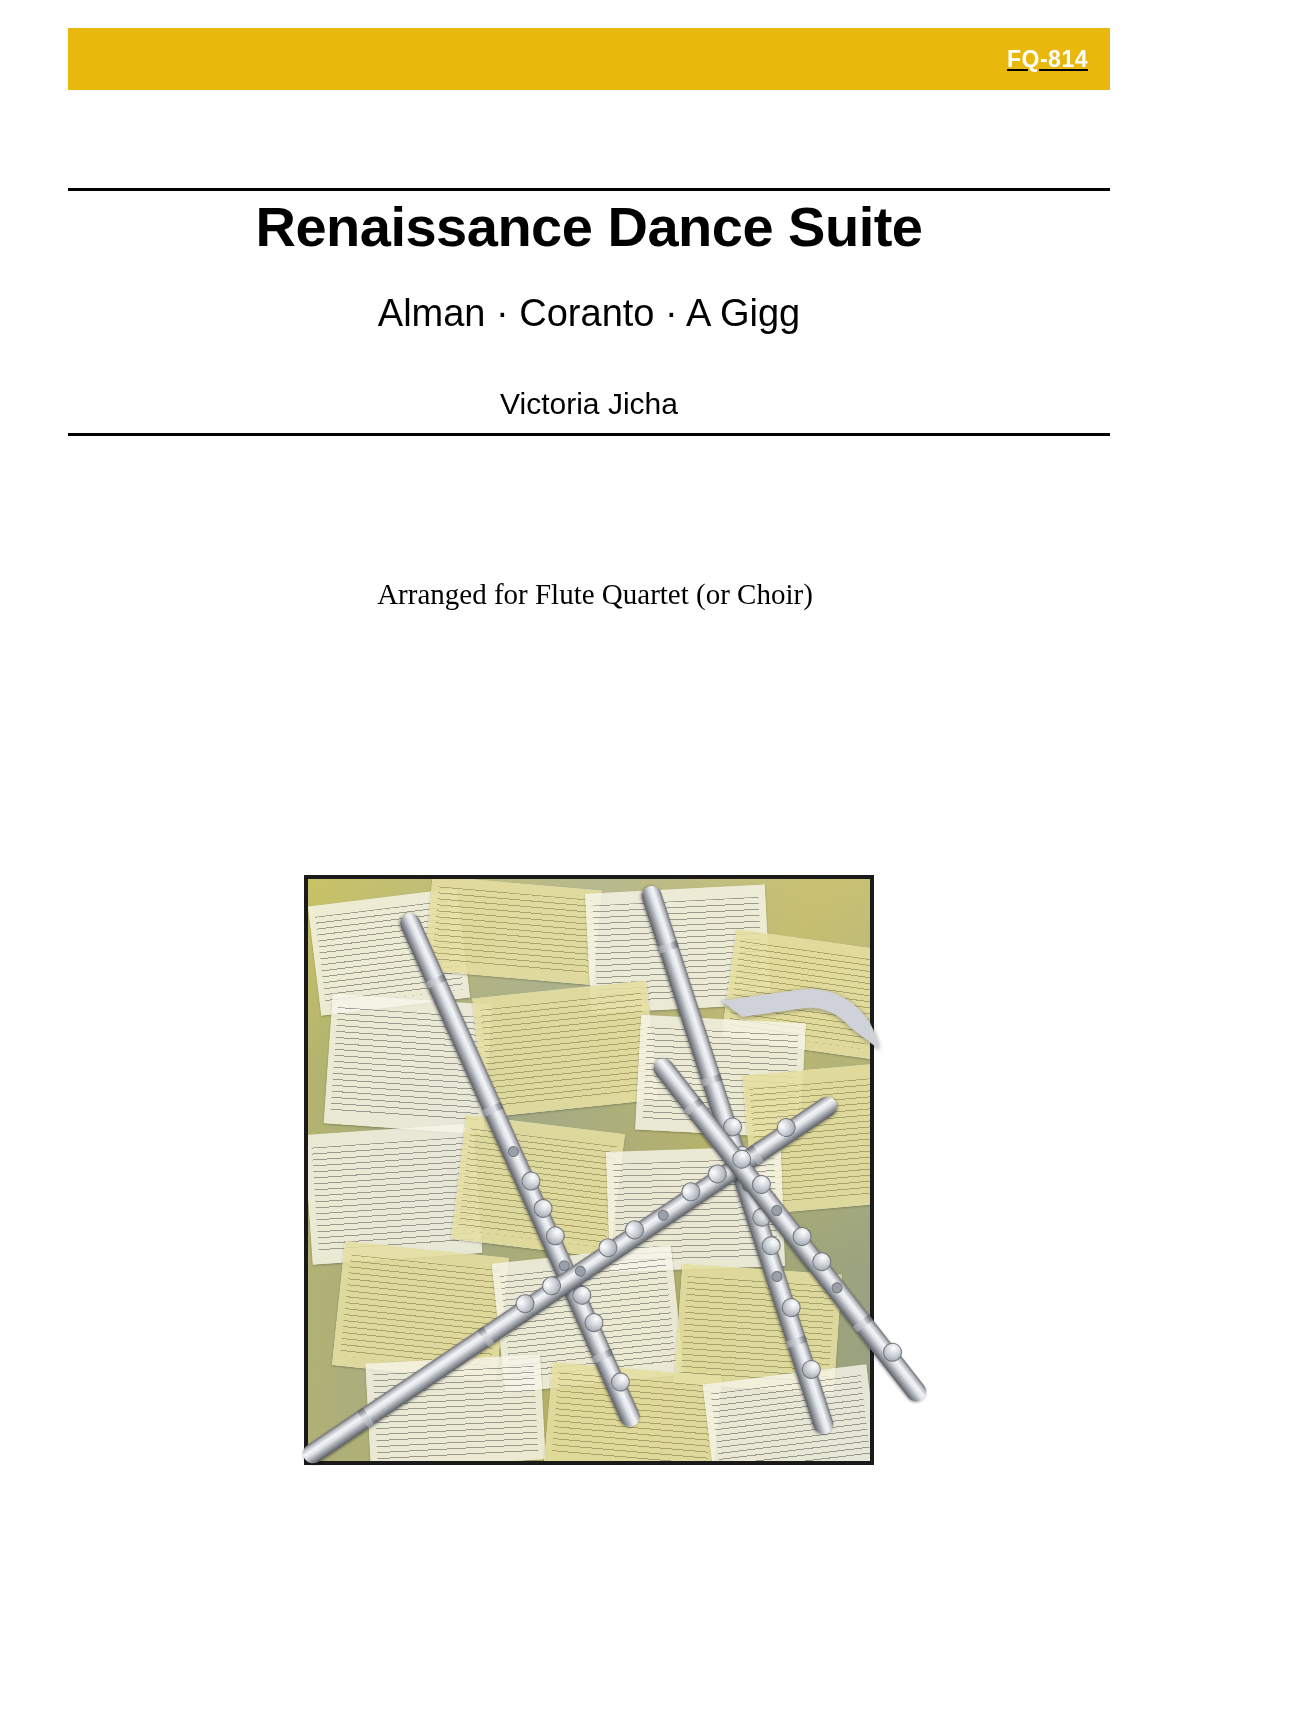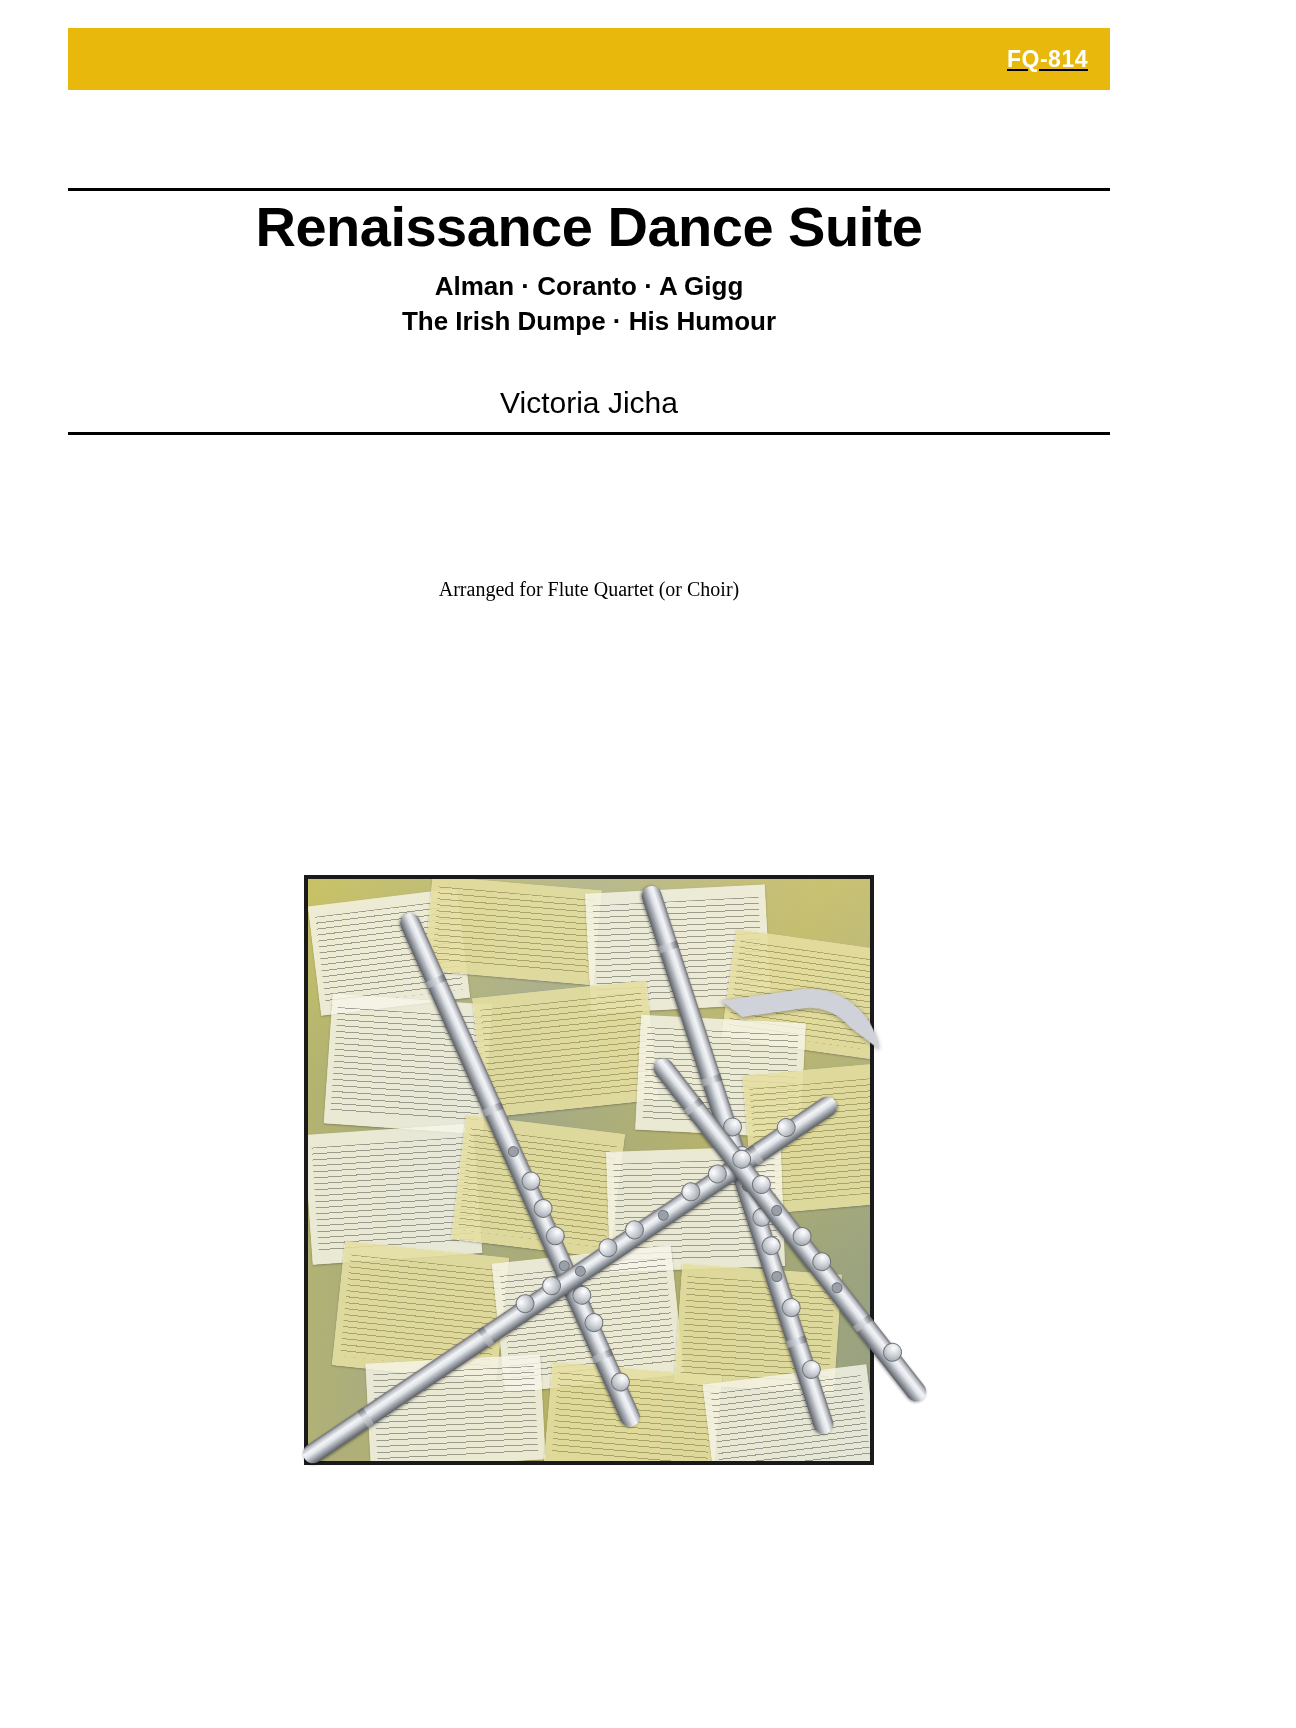--- a/index.html
+++ b/index.html
@@ -57,42 +57,42 @@
     letter-spacing: -0.5px;
     color: #000;
   }
   .subtitle {
     font-size: 30px;
     line-height: 1.2;
     margin-top: 6px;
     color: #000;
   }
   .movements {
-    margin-top: 12px;
-    font-size: 26px;
-    font-weight: bold;
+    margin-top: 31px;
+    font-size: 38px;
+    font-weight: normal;
     line-height: 1.32;
     color: #000;
   }
   .composer {
     margin-top: 48px;
     margin-bottom: 6px;
     font-size: 30px;
     color: #000;
   }
 
   
   .arrangement {
     position: absolute;
-    left: 68px;
+    left: 74px;
     top: 578px;
     width: 1042px;
     text-align: center;
     font-family: "Liberation Serif", serif;
-    font-size: 20px;
+    font-size: 29px;
     color: #000;
   }
 
   
   .artwork {
     position: absolute;
     left: 260px;
     top: 840px;
     width: 660px;
     height: 680px;
@@ -195,21 +195,20 @@
 <body>
 
 <div class="catalog-bar" data-name="catalog-bar">
   <span class="catalog-code" data-name="catalog-code">FQ-814</span>
 </div>
 
 <div class="title-block" data-name="title-block">
   <div class="main-title" data-name="page-title">Renaissance Dance Suite</div>
   <div class="movements" data-name="movements-list">
     <div data-name="movements-line-1">Alman · Coranto · A Gigg</div>
-    <div data-name="movements-line-2">The Irish Dumpe · His Humour</div>
   </div>
   <div class="composer" data-name="composer-name">Victoria Jicha</div>
 </div>
 
 <div class="arrangement" data-name="arrangement-note">Arranged for Flute Quartet (or Choir)</div>
 
 <div class="artwork" data-name="cover-artwork">
 
   <div class="art-frame" data-name="artwork-frame">
 

